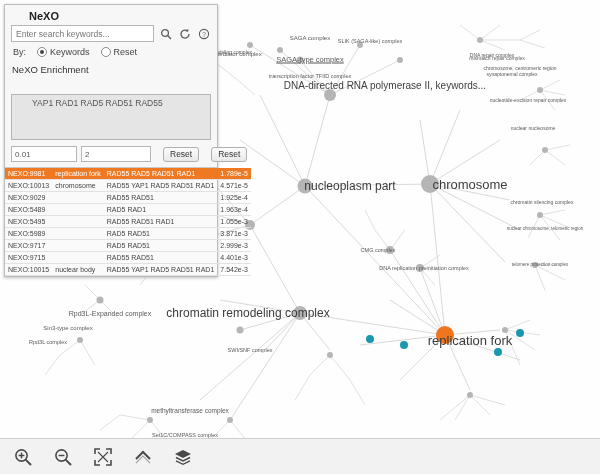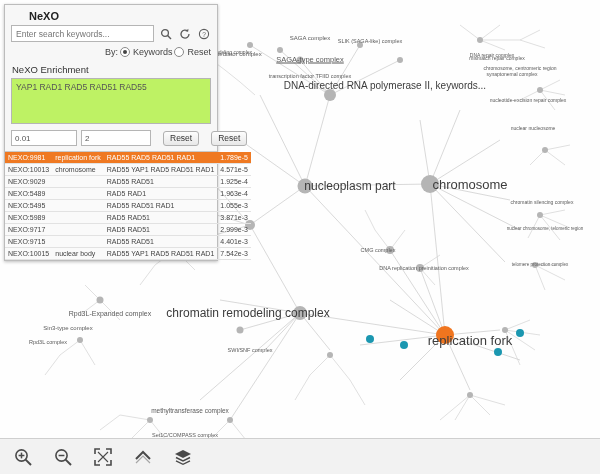--- a/index.html
+++ b/index.html
@@ -80,24 +80,23 @@
     cursor: pointer;
     color: #6b6b6b;
     display: flex;
     align-items: center;
     justify-content: center;
   }
   .radio-row {
     display: flex;
     align-items: center;
     padding: 0 6px 5px 8px;
-    gap: 2px;
+    gap: 11px;
     font-size: 9px;
     color: #444;
-    justify-content: flex-end;
   }
   .radio-item { display: flex; align-items: center; gap: 3px; }
   .radio {
     width: 8px; height: 8px;
     border: 1px solid #8a8a8a;
     border-radius: 50%;
     background: #fff;
     display: inline-block;
     position: relative;
   }
@@ -108,27 +107,27 @@
     width: 4px; height: 4px;
     border-radius: 50%;
     background: #444;
   }
   .section-title {
     padding: 2px 7px 3px 7px;
     font-size: 9.5px;
     color: #333;
   }
   #term-box {
-    margin: 0 6px 6px 6px;
+    margin: 16px 6px 6px 6px;
     height: 38px;
-    background: #bef264;
+    background: #e5e5e5;
     border: 1px solid #b5b5b5;
     font-size: 8.5px;
     color: #555;
-    padding: 3px 4px;
+    padding: 3px 20px;
     overflow: hidden;
   }
   .param-row {
     display: flex;
     align-items: center;
     padding: 0 6px 5px 6px;
     gap: 4px;
   }
   .param-input {
     width: 58px;

